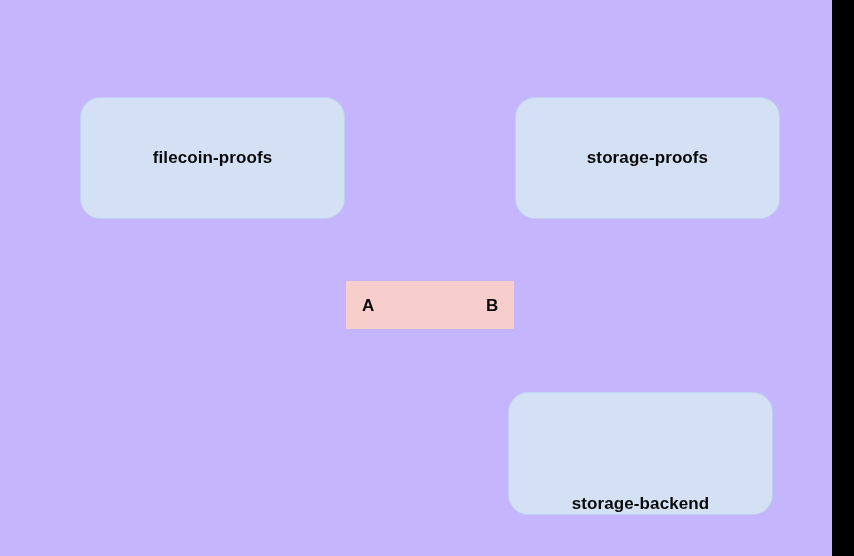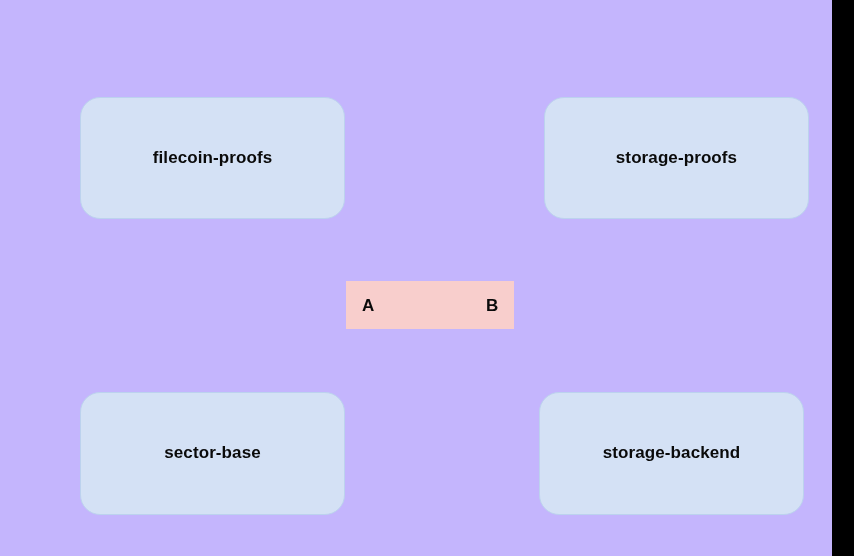--- a/index.html
+++ b/index.html
@@ -36,23 +36,23 @@
     font-size: 17px;
     font-weight: bold;
     color: #0a0a0a;
     letter-spacing: 0.1px;
     text-align: center;
     line-height: 1.2;
     white-space: nowrap;
   }
 
   #node-filecoin-proofs { left: 80px;  top: 97px;  width: 265px; height: 122px; }
-  #node-storage-proofs  { left: 544px; top: 97px;  width: 265px; height: 122px; }
+  #node-storage-proofs  { left: 515px; top: 97px;  width: 265px; height: 122px; }
   #node-sector-base     { left: 80px;  top: 392px; width: 265px; height: 123px; }
-  #node-storage-backend { left: 539px; top: 392px; width: 265px; height: 123px; }
+  #node-storage-backend { left: 508px; top: 392px; width: 265px; height: 123px; align-items: flex-end; }
 
   
   #legend {
     position: absolute;
     left: 346px;
     top: 281px;
     width: 168px;
     height: 48px;
     background: #f8cecc;
     border: 0;
@@ -104,23 +104,20 @@
 <div id="canvas">
 
   <div class="node" id="node-filecoin-proofs">
     <span class="node-label">filecoin-proofs</span>
   </div>
 
   <div class="node" id="node-storage-proofs">
     <span class="node-label">storage-proofs</span>
   </div>
 
-  <div class="node" id="node-sector-base">
-    <span class="node-label">sector-base</span>
-  </div>
 
   <div class="node" id="node-storage-backend">
     <span class="node-label">storage-backend</span>
   </div>
 
   <div id="legend">
 
     <span class="legend-endpoint" id="legend-a">A</span>
 
 

